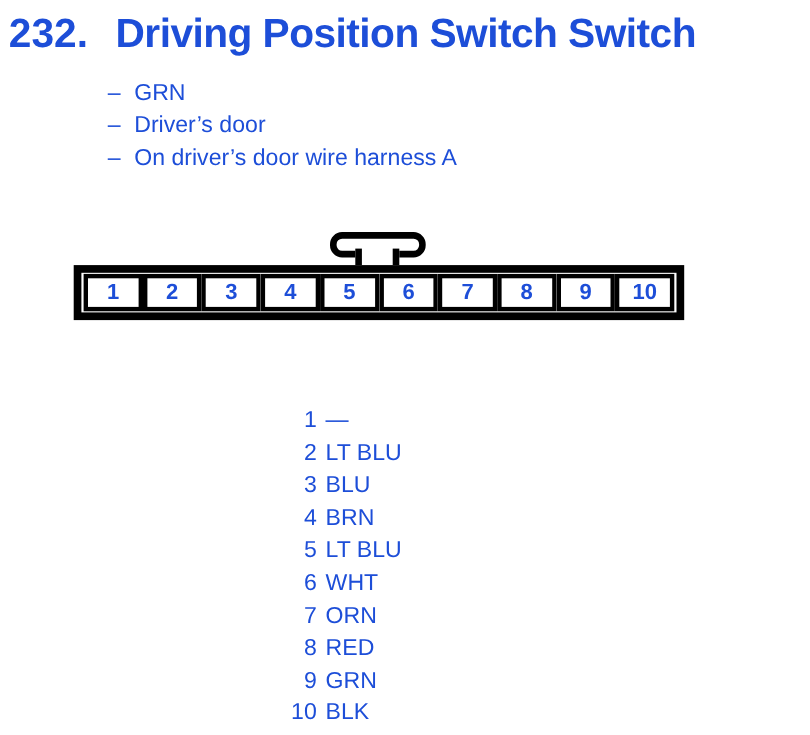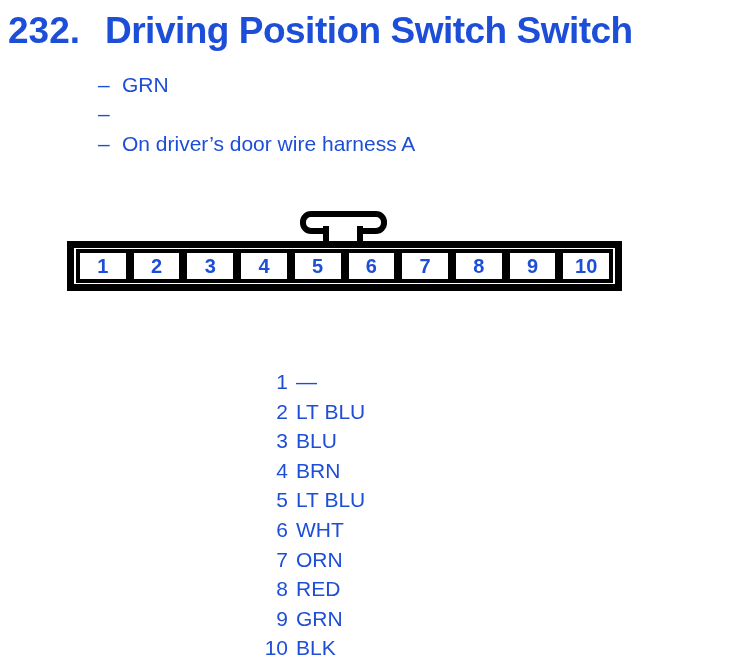--- a/index.html
+++ b/index.html
@@ -91,20 +91,21 @@
   <span class="title-num">232.</span>
   <span class="title-text">Driving Position Switch Switch</span>
 
   <ul class="notes">
     <li class="note">
       <span class="note-dash">–</span>
       <span>GRN</span>
     </li>
     <li class="note">
       <span class="note-dash">–</span>
+      <span>Driver’s door</span>
     </li>
     <li class="note">
       <span class="note-dash">–</span>
       <span>On driver’s door wire harness A</span>
     </li>
   </ul>
 
   <div class="key-tab-bar"></div>
   <div class="key-tab-stem"></div>
 

